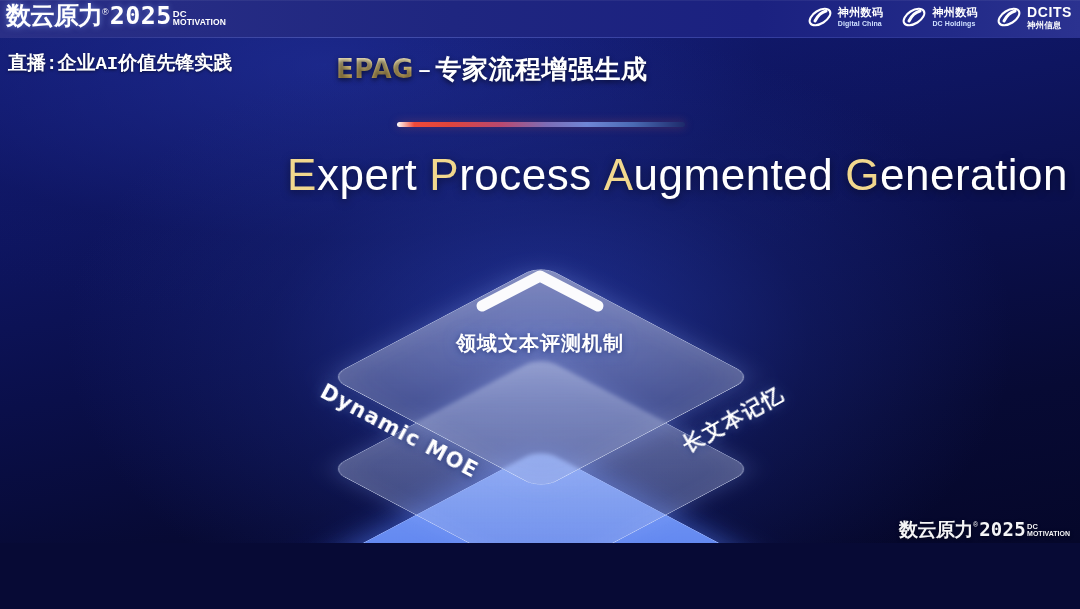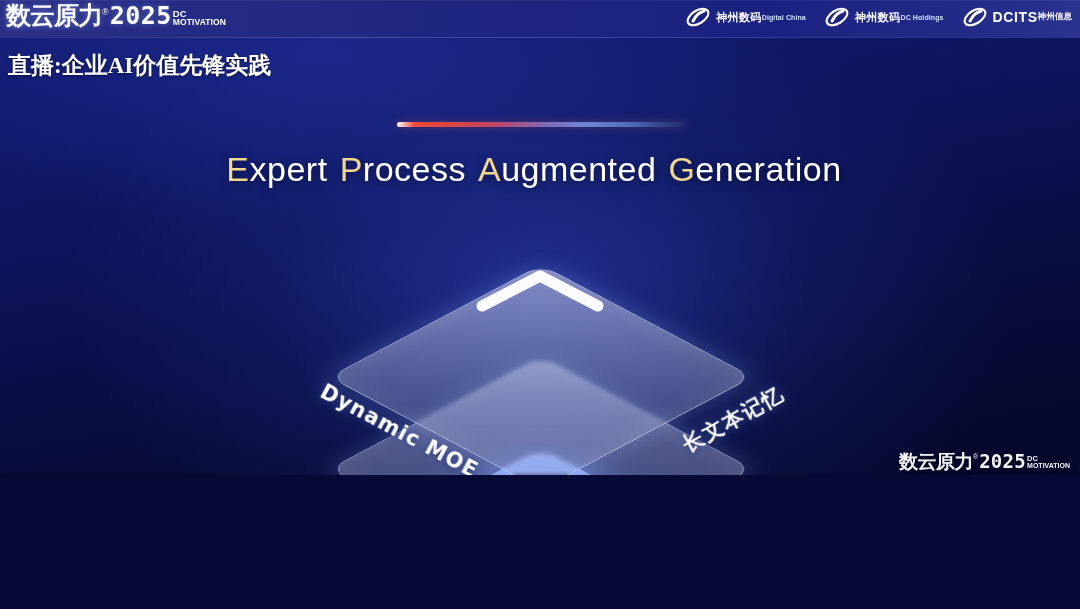--- a/index.html
+++ b/index.html
@@ -2,21 +2,21 @@
 <html><head>
 <meta charset="utf-8">
 <style>
   html,body{margin:0;padding:0;}
   body{
     width:1080px;height:609px;overflow:hidden;
     font-family:"Liberation Sans","DejaVu Sans",sans-serif;
     background:#070a35;
   }
   #stage{
-    position:relative;width:1080px;height:475px;overflow:hidden;
+    position:relative;width:1080px;height:543px;overflow:hidden;
     background:
       radial-gradient(ellipse 640px 420px at 50% 62%, rgba(46,70,190,0.60) 0%, rgba(30,46,140,0.30) 42%, rgba(10,14,70,0.0) 74%),
       radial-gradient(ellipse 760px 300px at 30% 12%, rgba(36,52,160,0.55) 0%, rgba(16,24,96,0.20) 58%, rgba(8,12,60,0) 85%),
       linear-gradient(170deg, #16207c 0%, #121a72 14%, #0e1560 34%, #0a0f4a 56%, #070a34 78%, #05072a 100%);
   }
   
   .banner{
     position:absolute;left:0;top:0;width:1080px;height:38px;
     background:linear-gradient(92deg,#2a2f86 0%,#262c84 16%,#1f2680 42%,#1b2180 70%,#222a88 88%,#2b3290 100%);
     box-shadow:0 1px 0 rgba(255,255,255,0.06) inset;
@@ -46,31 +46,31 @@
     display:inline-block;margin-left:1px;margin-bottom:2px;
     font-size:9px;font-weight:700;line-height:9px;letter-spacing:0.2px;text-align:left;
   }
   .brand-dc b{display:block;font-size:9.5px;letter-spacing:0px;}
   .brand-dc span{display:block;font-size:8.5px;letter-spacing:0.1px;}
 
   
   .logos{position:absolute;right:8px;top:5px;display:flex;align-items:center;gap:18px;}
   .logo{display:flex;align-items:center;gap:5px;}
   .logo .mark{width:26px;height:24px;display:block;}
-  .logo .txt{display:flex;flex-direction:row;line-height:1;color:#fff;}
+  .logo .txt{display:flex;flex-direction:column;line-height:1;color:#fff;}
   .logo .t1{font-size:11px;font-weight:700;letter-spacing:0.4px;white-space:nowrap;}
   .logo .t2{font-size:7px;font-weight:600;letter-spacing:0.1px;margin-top:2px;color:#cfe0ff;white-space:nowrap;}
   .logo.dcits .t1{font-size:14px;letter-spacing:0.6px;text-align:right;}
   .logo.dcits .t2{font-size:8.5px;color:#ffffff;font-weight:700;}
 
   
   .live-label{
     position:absolute;left:8px;top:50px;z-index:25;
-    font-family:Liberation Serif, serif;
-    font-size:23px;font-weight:700;color:#ffffff;letter-spacing:0px;white-space:nowrap;
+    font-family:Liberation Mono, monospace;
+    font-size:19px;font-weight:700;color:#ffffff;letter-spacing:0px;white-space:nowrap;
     text-shadow:0 1px 3px rgba(0,0,0,0.55);
   }
   .headline{
     position:absolute;left:336px;top:52px;z-index:25;white-space:nowrap;
     font-family:"DejaVu Sans","Liberation Sans",sans-serif;
     font-size:26px;font-weight:700;letter-spacing:0.5px;
     text-shadow:0 2px 5px rgba(0,0,0,0.6);
   }
   .headline .gold{
     color:#f0d487;
@@ -85,22 +85,22 @@
   
   .divider{
     position:absolute;left:397px;top:122px;width:288px;height:5px;z-index:20;
     border-radius:3px;
     background:linear-gradient(90deg,#ffffff 0%,#ef4a3a 6%,#e0453c 18%,#b9496f 36%,#7d6db6 52%,#6f86d6 66%,#4a6ab4 82%,#1d2a6a 100%);
     box-shadow:0 0 10px rgba(200,90,80,0.35);
   }
 
   
   .subtitle{
-    position:absolute;left:0;right:0;top:150px;text-align:center;z-index:20;
-    font-size:34px;font-weight:400;letter-spacing:0.5px;white-space:nowrap;
+    position:absolute;left:0;right:0;top:150px;text-align:right;z-index:20;
+    font-size:44px;font-weight:400;letter-spacing:0.5px;white-space:nowrap;
     font-family:"Liberation Sans","DejaVu Sans",sans-serif;
     text-shadow:0 2px 8px rgba(0,0,0,0.5);
   }
   .subtitle .cap{color:#f2d88e;}
   .subtitle .rest{color:#ffffff;}
   .subtitle .word{margin-right:12px;}
 
   
   .stack{position:absolute;left:50%;top:226px;transform:translateX(-50%);width:560px;height:350px;z-index:10;}
   .layerwrap{position:absolute;left:0;width:560px;height:300px;}
@@ -230,20 +230,23 @@
           <span class="t1">DCITS</span>
           <span class="t2">神州信息</span>
         </span>
       </div>
 
     </div>
   </div>
 
   <div class="live-label">直播:企业AI价值先锋实践</div>
 
+  <div class="headline">
+    <span class="gold">EPAG</span><span class="dash">–</span><span class="cn">专家流程增强生成</span>
+  </div>
 
   <div class="divider"></div>
 
   <div class="subtitle">
     <span class="word"><span class="cap">E</span><span class="rest">xpert</span></span><span class="word"><span class="cap">P</span><span class="rest">rocess</span></span><span class="word"><span class="cap">A</span><span class="rest">ugmented</span></span><span class="word"><span class="cap">G</span><span class="rest">eneration</span></span>
   </div>
 
   <div class="stack">
 
     <div class="layerwrap l-bot">
@@ -254,20 +257,21 @@
       <div class="plate"></div>
     </div>
 
     <div class="layerwrap l-top">
       <div class="plate"></div>
       <svg class="chev" viewBox="0 0 132 48">
         <path d="M8 40 L66 10 L124 40" fill="none" stroke="#ffffff" stroke-width="11" stroke-linecap="round" stroke-linejoin="round" opacity="0.97"></path>
       </svg>
     </div>
 
+    <div class="plate-label lbl-top">领域文本评测机制</div>
     <div class="side-label lbl-moe">Dynamic MOE</div>
     <div class="side-label lbl-mem">长文本记忆</div>
 
   </div>
 
   <div class="watermark">
     <span class="wm-cn">数云原力</span>
     <span class="wm-reg">®</span>
     <span class="wm-year">2025</span>
     <span class="wm-dc">

